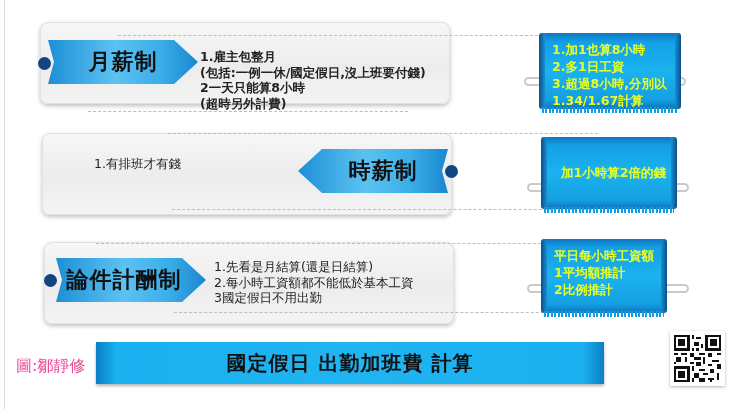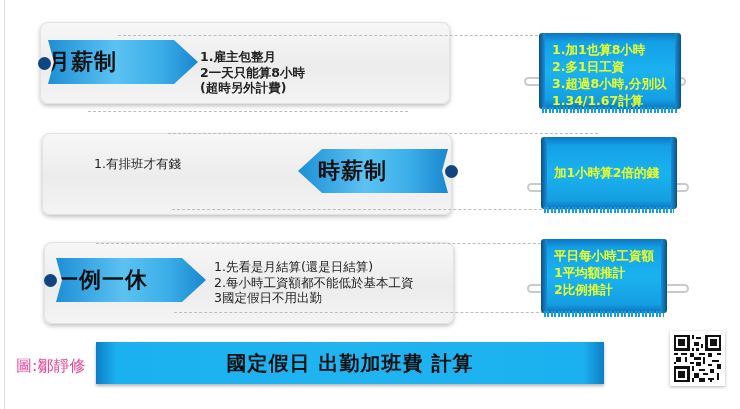--- a/index.html
+++ b/index.html
@@ -12,21 +12,21 @@
     border-radius: 8px;
     background: linear-gradient(180deg, #f7f7f7 0%, #ececec 55%, #f4f4f4 100%);
     box-shadow: 0 2px 4px rgba(0,0,0,0.25), inset 0 0 0 1px #e2e2e2;
   }
   .dash { position: absolute; height: 0; border-top: 1px dashed #bdbdbd; }
 
   .tag {
     position: absolute;
     height: 44px;
     background: linear-gradient(90deg, #1e8fd6 0%, #5cc2f2 45%, #3aaee8 75%, #1a86cf 100%);
-    display: flex; align-items: center; 
+    display: flex; align-items: center; justify-content: center;
     font-size: 22px; font-weight: bold; color: #111; letter-spacing: 1px;
     box-shadow: 0 1px 2px rgba(0,0,0,0.2);
   }
   .tag.right-arrow { clip-path: polygon(0 0, 84% 0, 100% 50%, 84% 100%, 0 100%, 4% 50%); }
   .tag.left-arrow  { clip-path: polygon(16% 0, 100% 0, 96% 50%, 100% 100%, 16% 100%, 0 50%); }
 
   .pin { position: absolute; width: 13px; height: 13px; border-radius: 50%; background: #10457f; }
 
   .desc { position: absolute; font-size: 12.5px; line-height: 15.5px; color: #222; white-space: nowrap; }
 
@@ -72,20 +72,21 @@
 
 <div class="card" style="left:40px; top:22px; width:410px; height:82px;"></div>
 <div class="dash" style="left:118px; top:35px; width:420px;"></div>
 <div class="dash" style="left:88px; top:111px; width:320px;"></div>
 <div class="tag right-arrow" style="left:48px; top:40px; width:150px;">
   <span>月薪制</span>
 </div>
 <div class="pin" style="left:38px; top:57px;"></div>
 <div class="desc" style="left:200px; top:49px;font-weight:bold;">
   <div>1.雇主包整月</div>
+  <div>(包括:一例一休/國定假日,沒上班要付錢)</div>
   <div>2一天只能算8小時</div>
   <div>(超時另外計費)</div>
 </div>
 <div class="clip" style="left:524px; top:77px;"></div>
 <div class="clip" style="left:660px; top:77px;"></div>
 <div class="banner" style="left:542px; top:33px; width:136px; height:76px;">
   <div>1.加1也算8小時</div>
   <div>2.多1日工資</div>
   <div>3.超過8小時,分別以</div>
   <div>1.34/1.67計算</div>
@@ -97,30 +98,30 @@
 <div class="dash" style="left:172px; top:209px; width:420px;"></div>
 <div class="tag left-arrow" style="left:298px; top:149px; width:150px;">
   <span style="padding-left:20px;">時薪制</span>
 </div>
 <div class="pin" style="left:445px; top:165px;"></div>
 <div class="desc" style="left:94px; top:156px;">
   <div>1.有排班才有錢</div>
 </div>
 <div class="clip" style="left:527px; top:183px;"></div>
 <div class="clip" style="left:663px; top:183px;"></div>
-<div class="banner" style="left:544px; top:137px; width:130px; height:72px; display:flex; align-items:center; justify-content:flex-start;">
+<div class="banner" style="left:544px; top:137px; width:130px; height:72px; display:flex; align-items:center; justify-content:flex-end;">
   <div>加1小時算2倍的錢</div>
   <span class="fray"></span>
 </div>
 
 <div class="card" style="left:44px; top:242px; width:410px; height:82px;"></div>
 <div class="dash" style="left:96px; top:243px; width:500px;"></div>
 <div class="dash" style="left:174px; top:312px; width:410px;"></div>
 <div class="tag right-arrow" style="left:56px; top:258px; width:150px;">
-  <span style="padding-right:14px;">一例一休</span>
+  <span style="padding-right:14px;">論件計酬制</span>
 </div>
 <div class="pin" style="left:44px; top:274px;"></div>
 <div class="desc" style="left:214px; top:259px;">
   <div>1.先看是月結算(還是日結算)</div>
   <div>2.每小時工資額都不能低於基本工資</div>
   <div>3國定假日不用出勤</div>
 </div>
 <div class="clip" style="left:527px; top:284px;"></div>
 <div class="clip" style="left:663px; top:284px;"></div>
 <div class="banner" style="left:544px; top:239px; width:120px; height:74px;">

